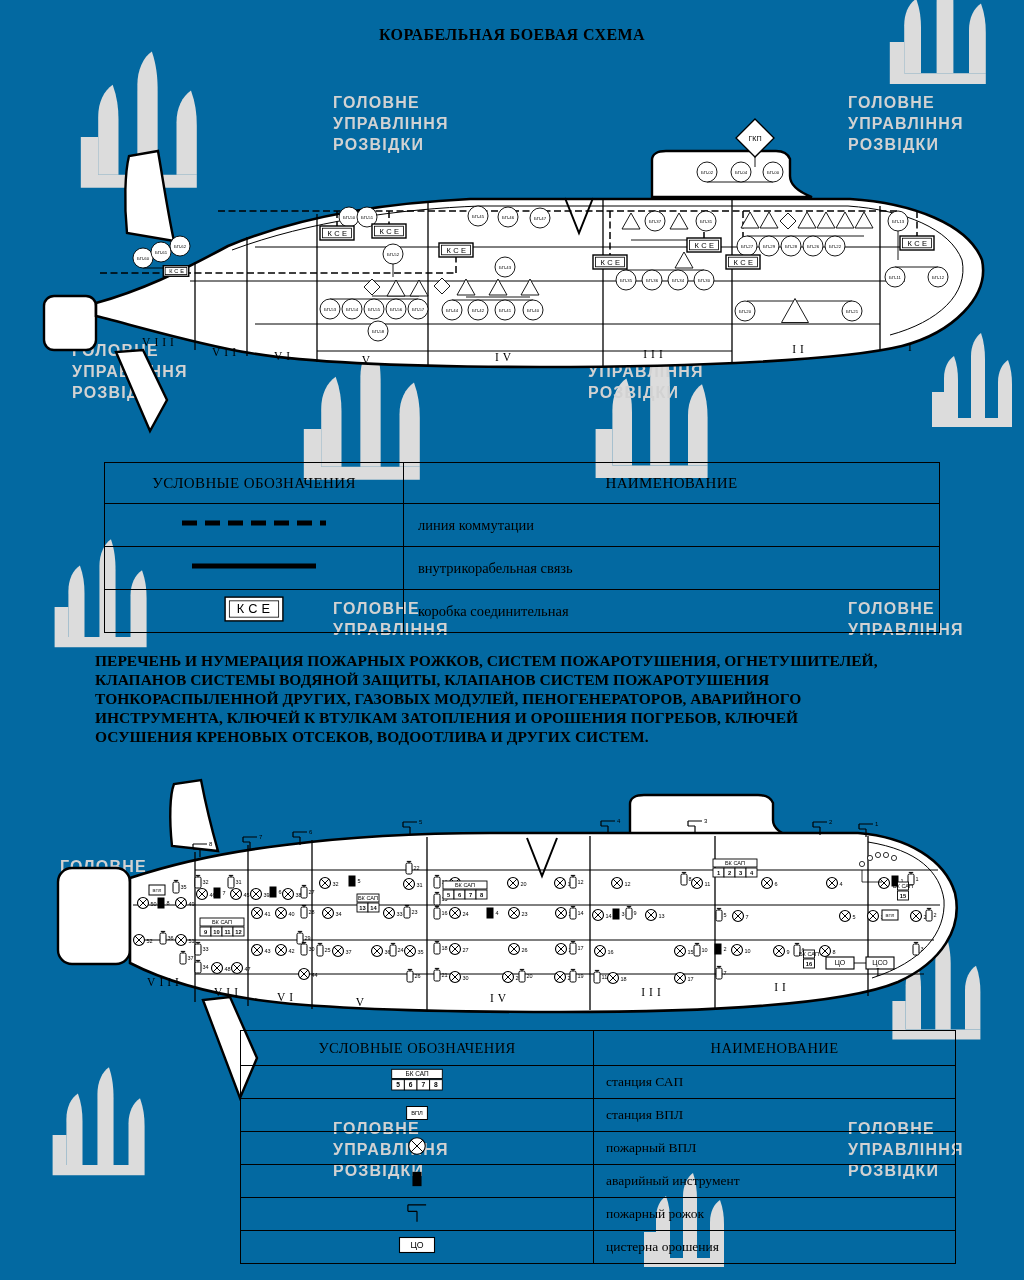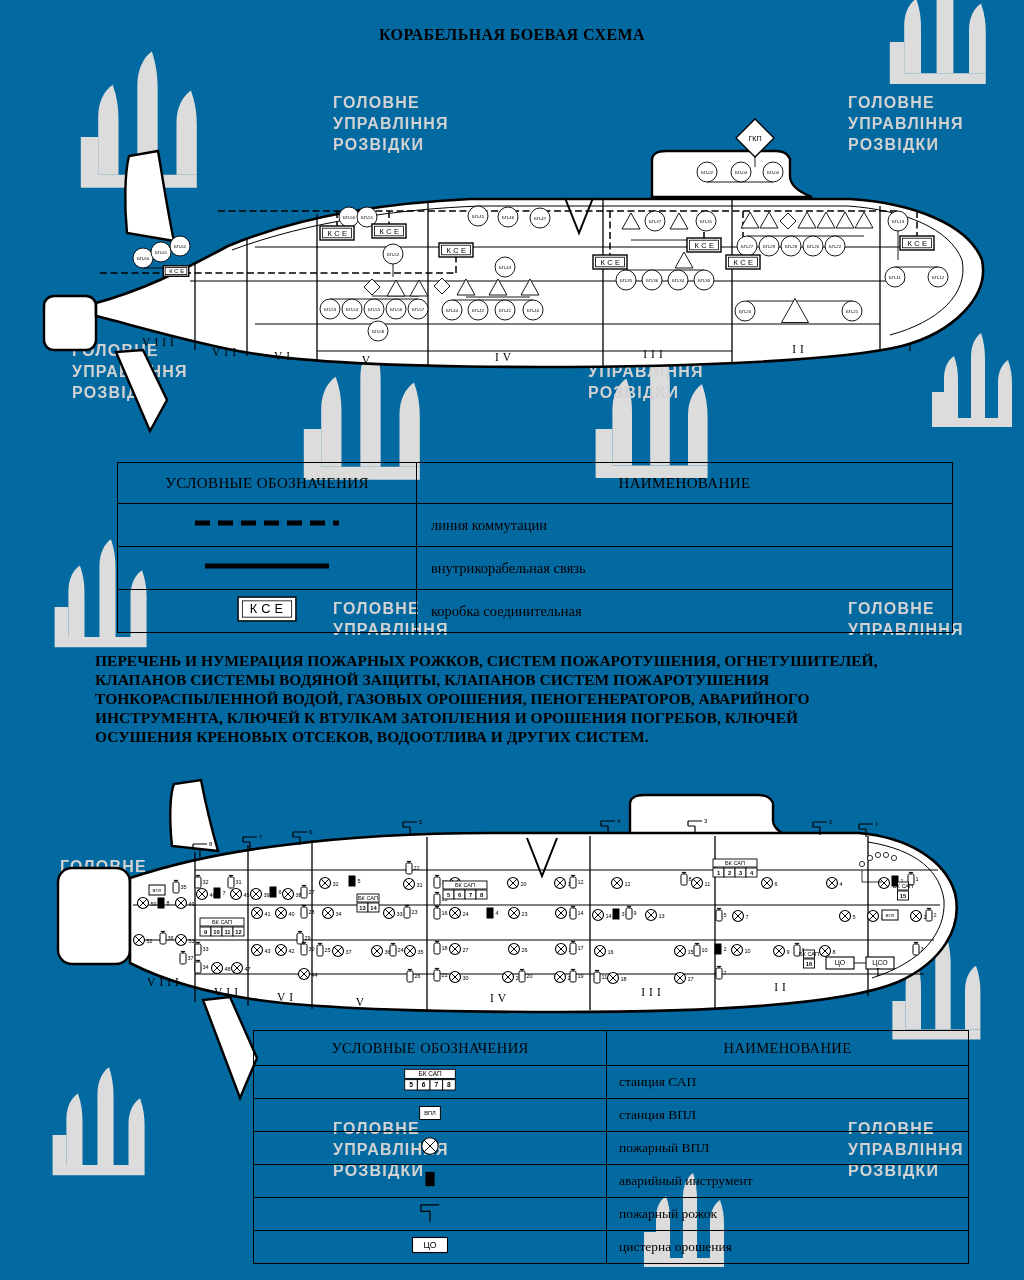--- a/index.html
+++ b/index.html
@@ -6,21 +6,21 @@
   .page{position:relative;width:1024px;height:1280px;background:#0369a1;overflow:hidden;
         font-family:"Liberation Serif", serif;color:#000;}
   .wm-text{position:absolute;font-family:"Liberation Sans", sans-serif;font-size:16px;
            font-weight:700;letter-spacing:1.2px;color:#d2d2d2;line-height:21px;white-space:nowrap;z-index:1;}
   .wm-trident{position:absolute;z-index:1;}
   .title{position:absolute;top:26px;left:0;width:100%;text-align:center;font-weight:bold;
          font-size:16px;letter-spacing:.4px;z-index:5;}
   .diagram{position:absolute;z-index:4;}
   .desc{position:absolute;top:651px;left:95px;width:836px;font-weight:bold;
         font-size:15.5px;line-height:19px;z-index:5;}
-  table.legend{position:absolute;border-collapse:collapse;z-index:5;background:transparent;margin-left:13px;}
+  table.legend{position:absolute;border-collapse:collapse;z-index:5;background:transparent;}
   table.legend td,table.legend th{border:1.6px solid #000;font-weight:normal;}
   table.legend th{font-size:15px;letter-spacing:.4px;}
   #legend1{left:104px;top:462px;width:836px;}
   #legend1 th{height:38px;}
   #legend1 td{height:40px;font-size:14.5px;}
   #legend1 td.name{padding-left:14px;}
   #legend2{left:240px;top:1030px;width:716px;}
   #legend2 th{height:32px;font-size:14.5px;}
   #legend2 td{height:21px;font-size:13.5px;}
   #legend2 td.name{padding-left:12px;}
@@ -486,21 +486,21 @@
               </g>
             </svg></td>
           <td class="name">коробка соединительная</td>
         </tr>
       </tbody>
   </table>
 
   <div class="desc" id="desc-block">
       <div>ПЕРЕЧЕНЬ И НУМЕРАЦИЯ ПОЖАРНЫХ РОЖКОВ, СИСТЕМ ПОЖАРОТУШЕНИЯ, ОГНЕТУШИТЕЛЕЙ,</div>
       <div>КЛАПАНОВ СИСТЕМЫ ВОДЯНОЙ ЗАЩИТЫ, КЛАПАНОВ СИСТЕМ ПОЖАРОТУШЕНИЯ</div>
-      <div>ТОНКОРАСПЫЛЕННОЙ ВОДОЙ, ГАЗОВЫХ ОРОШЕНИЯ, ПЕНОГЕНЕРАТОРОВ, АВАРИЙНОГО</div>
+      <div>ТОНКОРАСПЫЛЕННОЙ ДРУГИХ, ГАЗОВЫХ МОДУЛЕЙ, ПЕНОГЕНЕРАТОРОВ, АВАРИЙНОГО</div>
       <div>ИНСТРУМЕНТА, КЛЮЧЕЙ К ВТУЛКАМ ЗАТОПЛЕНИЯ И ОРОШЕНИЯ ПОГРЕБОВ, КЛЮЧЕЙ</div>
       <div>ОСУШЕНИЯ КРЕНОВЫХ ОТСЕКОВ, ВОДООТЛИВА И ДРУГИХ СИСТЕМ.</div>
     </div>
 
   <svg id="bot-sub" class="diagram" style="left:0;top:760px;" width="1024" height="360" viewBox="0 760 1024 360">
       <g>
         <rect x="58" y="868" width="72" height="96" rx="14" fill="#fff" stroke="#000" stroke-width="2.4"></rect>
         <path d="M172,846 C169,818 170,794 174,784 L201,780 C206,806 212,830 218,851 Z" fill="#fff" stroke="#000" stroke-width="2.4"></path>
         <path d="M203,1000 L240,1098 L257,1058 L230,997 Z" fill="#fff" stroke="#000" stroke-width="2.4"></path>
         <path d="M630,838 V804 C630,798 636,795 644,795 L758,795 C766,795 771,798 773,803 V820 C773,829 781,834 794,838 Z" fill="#fff" stroke="#000" stroke-width="2.4"></path>

